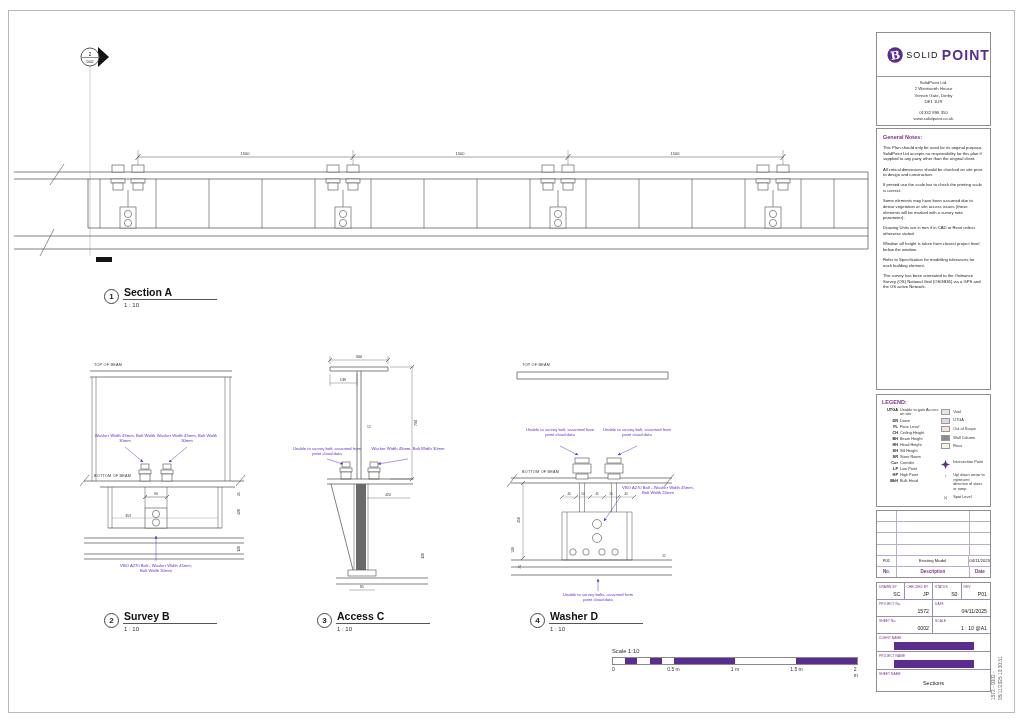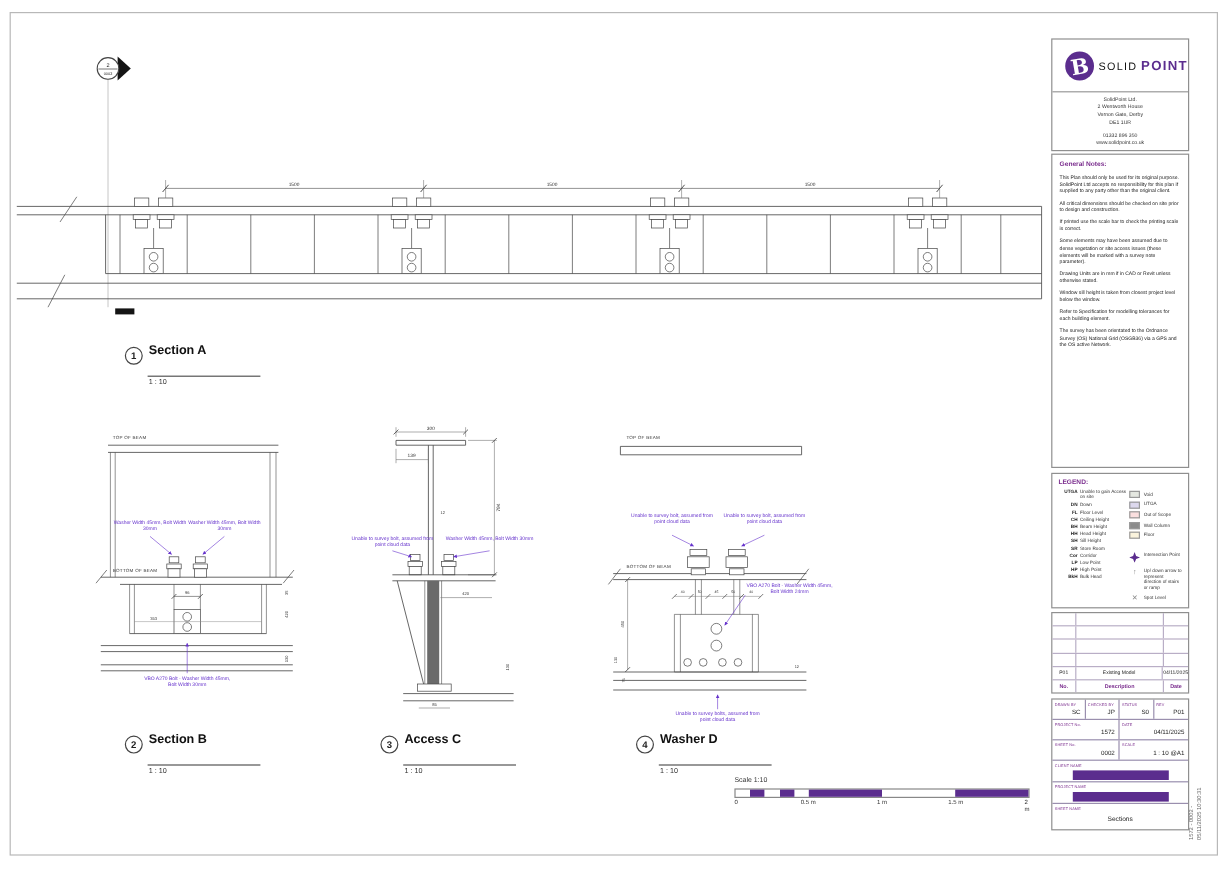--- a/index.html
+++ b/index.html
@@ -5,21 +5,21 @@
   * { margin:0; padding:0; box-sizing:border-box; }
   html,body { width:1024px; height:724px; background:#fff; font-family:"Liberation Sans", sans-serif; position:relative; overflow:hidden; color:#222; }
   .sheet-border { position:absolute; left:8px; top:10px; width:1007px; height:703px; border:1px solid #b8b8b8; }
   #drawing { position:absolute; left:0; top:0; }
 
   
   .panel { position:absolute; left:876px; width:115px; border:1px solid #8f8f8f; background:#fff; }
   .logo-box { top:32px; height:94px; }
   .logo-row { display:flex; align-items:center; gap:3px; padding:7px 0 0 10px; }
   .logo-solid { font-weight:400; font-size:9px; letter-spacing:1.1px; color:#111; text-transform:uppercase; }
-  .logo-point { font-weight:700; font-size:11px; letter-spacing:1.1px; color:#5b2d8e; text-transform:uppercase; }
+  .logo-point { font-weight:700; font-size:14px; letter-spacing:1.1px; color:#5b2d8e; text-transform:uppercase; }
   .addr { border-top:1px solid #999; margin-top:6px; padding-top:3px; text-align:center; font-size:4.3px; line-height:1.5; color:#333; }
   .addr-gap { height:4px; }
 
   .notes-box { top:128px; height:262px; padding:5px 6px; }
   .notes-title { font-size:5.5px; font-weight:bold; color:#7b2e8e; margin-bottom:5px; }
   .note-item { font-size:4.2px; line-height:1.35; color:#222; margin-bottom:4.5px; }
 
   .legend-box { top:394px; height:113px; padding:4px 5px; }
   .legend-title { font-size:5.5px; font-weight:bold; color:#7b2e8e; margin-bottom:3px; }
   .legend-cols { display:flex; }
@@ -54,21 +54,21 @@
   .tb-center { text-align:center; font-size:5.5px; color:#222; margin-top:4px; }
 
   .stamp { position:absolute; left:990px; top:700px; transform:rotate(-90deg); transform-origin:0 0; font-size:4.8px; color:#666; line-height:1.55; white-space:nowrap; }
 
   
   .dlabel { position:absolute; font-size:3.8px; color:#3a3a3a; letter-spacing:.2px; }
   .pnote { position:absolute; font-size:4.2px; line-height:1.25; color:#6633cc; text-align:center; }
 
   .vtitle { position:absolute; display:flex; align-items:flex-start; gap:4px; }
   .vnum { width:15px; height:15px; border:1px solid #444; border-radius:50%; font-size:8px; font-weight:bold; color:#222; display:flex; align-items:center; justify-content:center; margin-top:3px; flex:none; }
-  .vname { font-size:10.5px; font-weight:bold; color:#111; border-bottom:1.2px solid #555; padding:0 0 15px 1px; width:94px; }
+  .vname { font-size:10.5px; font-weight:bold; color:#111; border-bottom:1.2px solid #555; padding:0 0 1px 1px; width:94px; }
   .vscale { font-size:6px; color:#333; margin-top:1.5px; padding-left:1px; }
 
   .scalebar { position:absolute; left:612px; top:648px; width:246px; }
   .sb-label { font-size:5.8px; color:#333; }
   .sb-bar { position:relative; height:8px; border:0.8px solid #888; margin-top:3px; background:#fff; }
   .sb-seg { position:absolute; top:0; bottom:0; background:#5b2d8e; }
   .sb-ticks { position:relative; height:8px; font-size:5px; color:#333; margin-top:1px; }
   .sb-ticks span { position:absolute; top:0; }
 </style>
 </head>
@@ -403,21 +403,21 @@
 <div class="vtitle" style="left:104px;top:286px">
   <div class="vnum">1</div>
   <div>
       <div class="vname">Section A</div>
   <div class="vscale">1 : 10</div>
     </div>
 </div>
 <div class="vtitle" style="left:104px;top:610px">
   <div class="vnum">2</div>
   <div>
-      <div class="vname">Section B</div>
+      <div class="vname">Survey B</div>
   <div class="vscale">1 : 10</div>
     </div>
 </div>
 <div class="vtitle" style="left:317px;top:610px">
   <div class="vnum">3</div>
   <div>
       <div class="vname">Access C</div>
   <div class="vscale">1 : 10</div>
     </div>
 </div>

